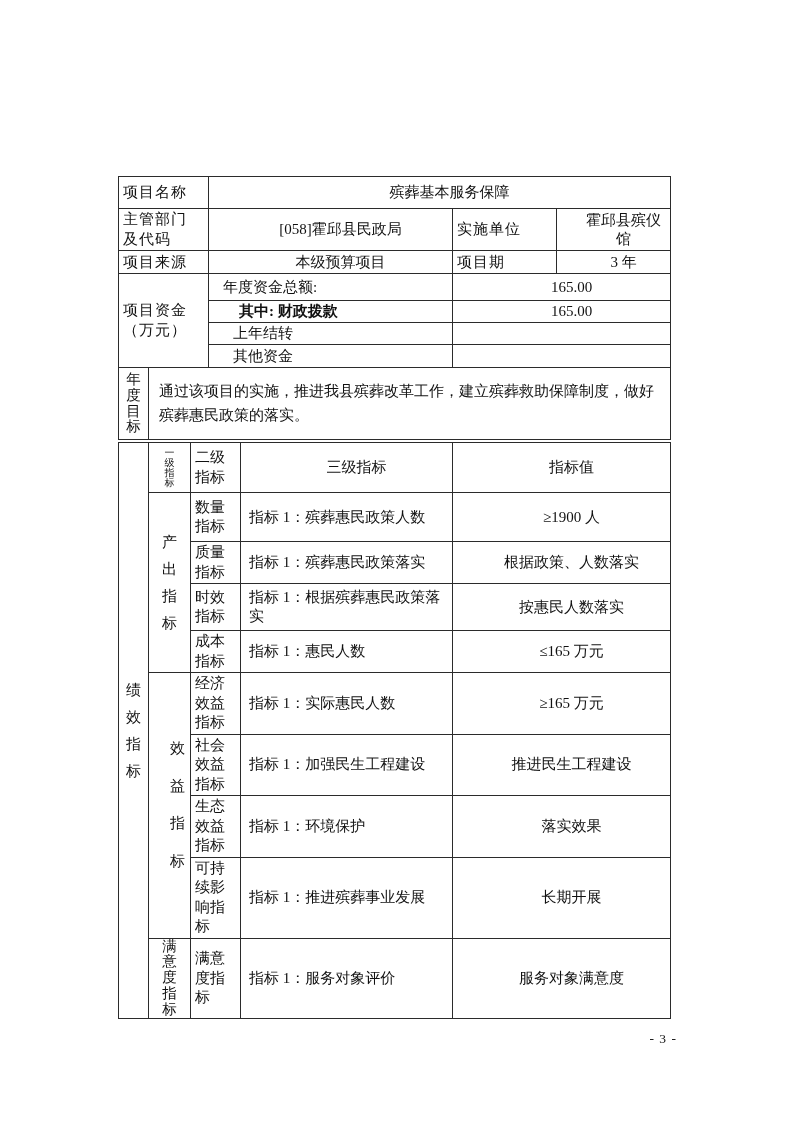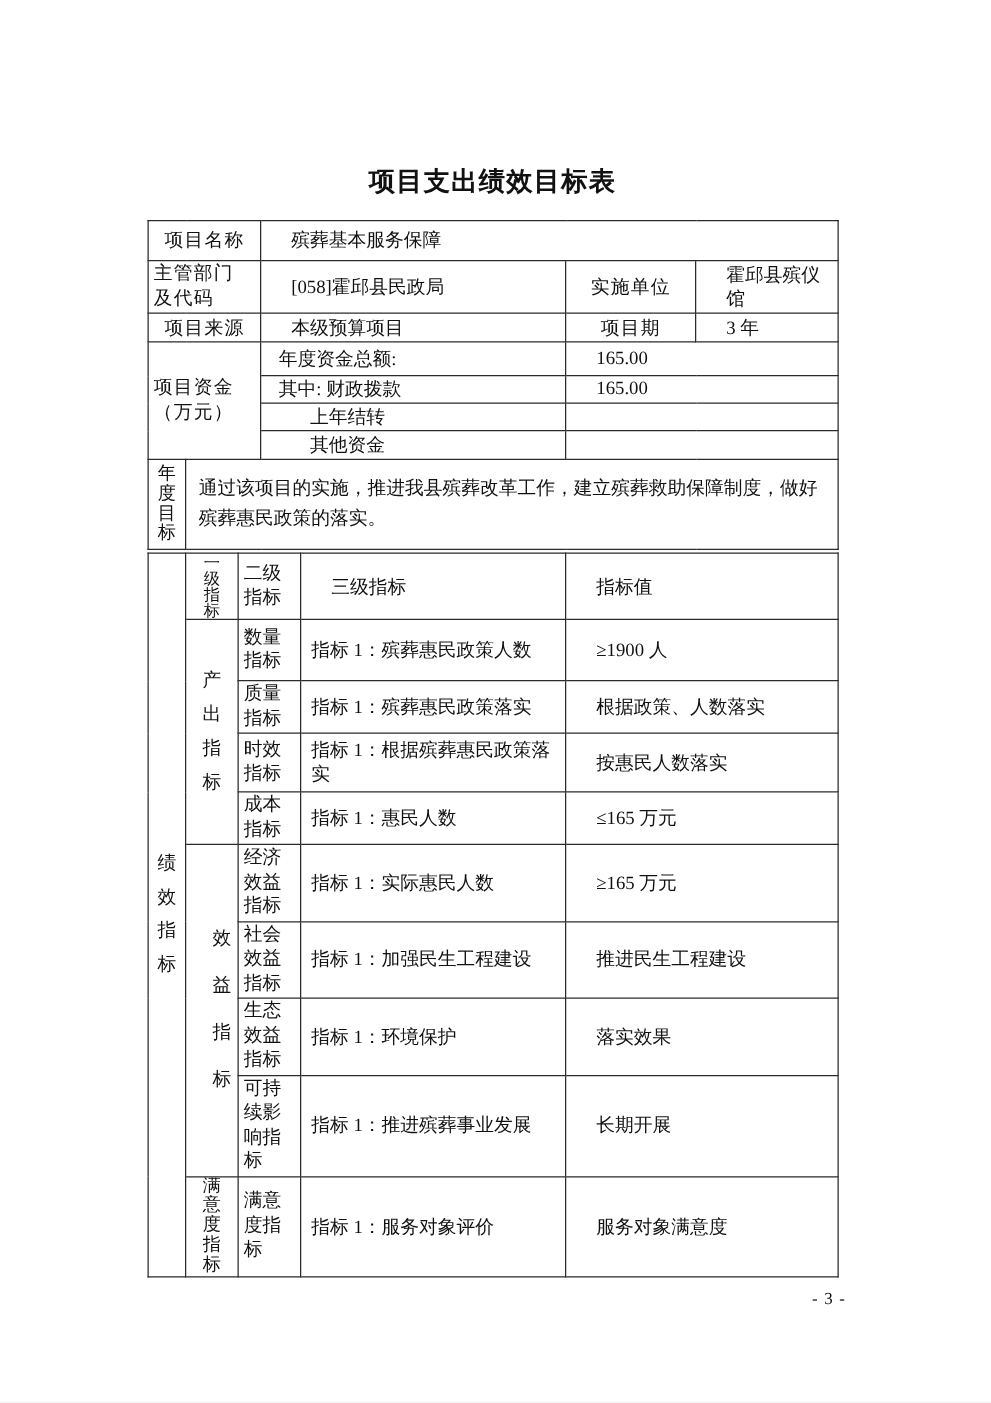--- a/index.html
+++ b/index.html
@@ -18,50 +18,49 @@
     position:absolute;left:118px;top:158px;width:552px;
     text-align:center;font-size:15px;
   }
   .tables{position:absolute;left:118px;top:176px;width:553px;}
   table{border-collapse:collapse;table-layout:fixed;width:552px;}
   .tblA{margin-bottom:2px;}
   td{
     border:1px solid #2b2b2b;font-size:15px;vertical-align:middle;
     padding:1px 4px;overflow:hidden;
   }
-  .c{text-align:left;padding-left:24px;}
-  .lab{text-align:center;letter-spacing:1px;}
+  .c{text-align:center;padding-left:24px;}
+  .lab{text-align:left;letter-spacing:1px;}
   .pre{white-space:pre-line;text-align:left;line-height:1.3;}
   .fund-name{text-align:left;}
   .pad1{padding-left:14px;}
-  .pad2{padding-left:14px;}
-  .pad3{padding-left:39px;font-family:Liberation Mono, monospace;}
+  .pad2{padding-left:30px;font-weight:bold;}
+  .pad3{padding-left:24px;font-family:Liberation Mono, monospace;}
   .goal-text{text-align:left;padding:6px 10px;line-height:1.55;}
   .ind-name{text-align:left;padding-left:8px;}
   
   .vcell{text-align:center;padding:0;}
   .vstack{
     display:inline-block;width:1.2em;word-break:break-all;
     text-align:center;vertical-align:middle;letter-spacing:0;
   }
-  .vs0{font-size:13px;line-height:1.0;}
+  .vs0{font-size:10px;line-height:1.0;}
   .vs1{font-size:14.5px;line-height:1.1;}
   .vs2{font-size:15px;line-height:1.8;}
   .vs3{font-size:15px;line-height:2.5;margin-left:16px;}
   .page-number{
     position:absolute;top:1031px;right:116px;
     font-size:13.5px;letter-spacing:1px;
   }
 </style>
 </head>
 <body>
 
 <div class="sheet">
 
-  <div class="doc-title">项目支出绩效目标表</div>
 
   <div class="tables">
 
     <table class="tblA">
       <colgroup>
         <col style="width:30px">
           <col style="width:60px">
           <col style="width:244px">
         <col style="width:104px">
           <col style="width:114px">

